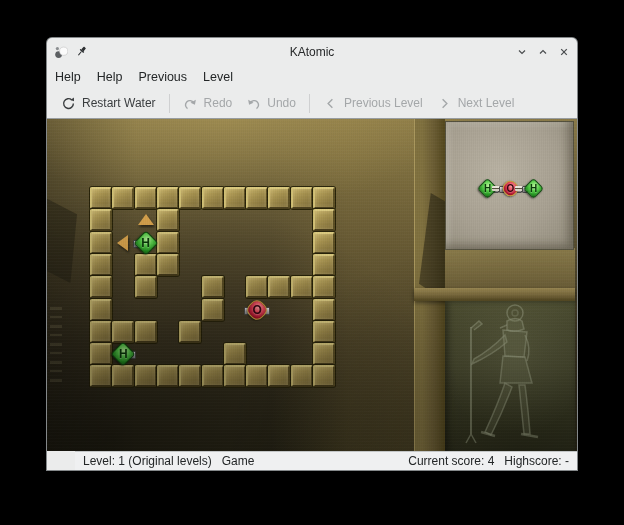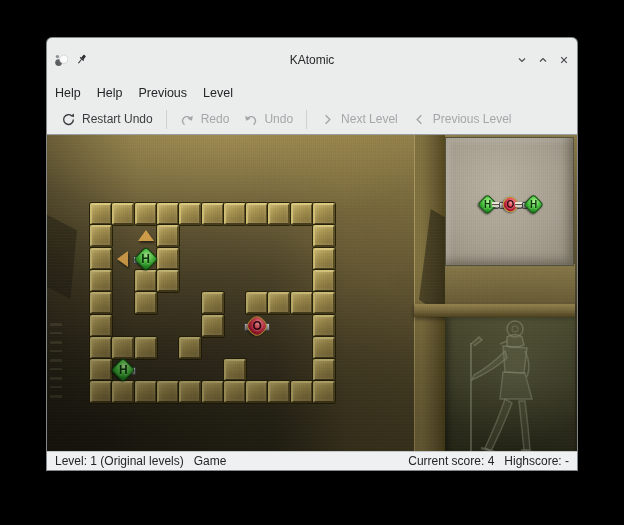--- a/index.html
+++ b/index.html
@@ -2,21 +2,21 @@
 <html><head>
 <meta charset="utf-8">
 <style>
   html,body{margin:0;padding:0;}
   body{width:624px;height:525px;background:#000;position:relative;overflow:hidden;
        font-family:"Liberation Sans","DejaVu Sans",sans-serif;}
   #window{position:absolute;left:47px;top:38px;width:530px;height:432px;background:#ebecec;
           border-radius:5px 5px 0 0;box-shadow:0 0 0 1px #84888a,0 4px 14px rgba(0,0,0,.6);
           display:flex;flex-direction:column;}
   
-  .titlebar{height:19px;display:flex;align-items:center;padding:12px 7px;position:relative;flex:0 0 auto;}
+  .titlebar{height:19px;display:flex;align-items:center;padding:4px 7px;position:relative;flex:0 0 auto;}
   .tb-icons{display:flex;gap:7px;align-items:center;z-index:2;}
   .win-title{position:absolute;left:0;right:0;text-align:center;font-size:12px;color:#27292a;}
   .win-controls{margin-left:auto;display:flex;gap:8px;align-items:center;z-index:2;color:#4a4d4f;}
   .win-btn{width:13px;height:13px;display:flex;align-items:center;justify-content:center;background:none;border:0;padding:0;color:inherit;}
   
   .menubar{height:23px;display:flex;align-items:center;font-size:12.5px;color:#232627;flex:0 0 auto;}
   .menu-item{padding:3px 8px;cursor:default;}
   
   .toolbar{height:30px;display:flex;align-items:center;padding:0 7px;font-size:12px;flex:0 0 auto;}
   .tb-btn{display:flex;align-items:center;gap:6px;padding:3px 7px;color:#3a3d3f;background:none;border:0;font:inherit;}
@@ -82,21 +82,21 @@
   .stub.left{left:-2px;} .stub.right{right:-2px;}
   .patom{width:19px;height:19px;} .patom .sym{font-size:10px;} .patom .stub{top:6.5px;height:5px;width:4px;}
   
   .arrow{position:absolute;width:0;height:0;filter:drop-shadow(1px 2px 1px rgba(0,0,0,.55));}
   .arrow-up{border-left:8px solid transparent;border-right:8px solid transparent;border-bottom:11px solid #dda74e;}
   .arrow-left{border-top:8px solid transparent;border-bottom:8px solid transparent;border-right:11px solid #dda74e;}
   
   .figure-svg{position:absolute;left:398px;top:182px;width:130px;height:160px;}
   
   .statusbar{height:18px;border-top:1px solid #c3c6c7;background:#eff0f1;display:flex;align-items:center;
-      font-size:12px;color:#232627;padding:0 8px;flex:0 0 auto;}
+      font-size:12px;color:#232627;padding:0 8px;flex:0 0 auto;margin-left:28px;}
   .sb-right{margin-left:auto;display:flex;}
   .sb-gap{margin-left:10px;}
 </style>
 </head>
 <body>
 
 <div id="window">
 
   <div class="titlebar">
     <div class="tb-icons">
@@ -146,21 +146,21 @@
     </div>
 
   <div class="toolbar" id="toolbar">
       <button class="tb-btn">
         <span class="tb-ic">
           <svg width="15" height="15" viewBox="0 0 16 16" fill="none" stroke="currentColor" stroke-width="1.5">
             <path d="M13.2 8a5.2 5.2 0 1 1-1.7-3.8"></path>
             <polygon points="13.7,1.5 13.9,5.5 10.1,4.2" fill="currentColor" stroke="none"></polygon>
           </svg>
         </span>
-        <span>Restart Undo</span>
+        <span>Restart Water</span>
       </button>
       <div class="tb-sep"></div>
       <button class="tb-btn disabled">
         <span class="tb-ic">
           <svg class="flip" width="15" height="15" viewBox="0 0 16 16">
             <polygon points="2.3,4.0 3.3,9.3 8,7.1" fill="currentColor"></polygon>
             <path d="M4.6 7.4 C6.2 4.7 9.7 4.1 11.8 6.1 c2.3 2.1 2 5.7 -0.6 7.3" fill="none" stroke="currentColor" stroke-width="1.5"></path>
           </svg>
         </span>
         <span>Redo</span>
@@ -171,32 +171,32 @@
             <polygon points="2.3,4.0 3.3,9.3 8,7.1" fill="currentColor"></polygon>
             <path d="M4.6 7.4 C6.2 4.7 9.7 4.1 11.8 6.1 c2.3 2.1 2 5.7 -0.6 7.3" fill="none" stroke="currentColor" stroke-width="1.5"></path>
           </svg>
         </span>
         <span>Undo</span>
       </button>
       <div class="tb-sep"></div>
       <button class="tb-btn disabled">
         <span class="tb-ic">
           <svg width="15" height="15" viewBox="0 0 16 16">
+            <polyline points="10,3.5 5.5,8 10,12.5" fill="none" stroke="currentColor" stroke-width="1.5"></polyline>
+          </svg>
+        </span>
+        <span>Previous Level</span>
+      </button>
+      <button class="tb-btn disabled">
+        <span class="tb-ic">
+          <svg width="15" height="15" viewBox="0 0 16 16">
             <polyline points="6,3.5 10.5,8 6,12.5" fill="none" stroke="currentColor" stroke-width="1.5"></polyline>
           </svg>
         </span>
         <span>Next Level</span>
-      </button>
-      <button class="tb-btn disabled">
-        <span class="tb-ic">
-          <svg width="15" height="15" viewBox="0 0 16 16">
-            <polyline points="10,3.5 5.5,8 10,12.5" fill="none" stroke="currentColor" stroke-width="1.5"></polyline>
-          </svg>
-        </span>
-        <span>Previous Level</span>
       </button>
     </div>
 
   <div class="gameview">
     <div class="niche"></div>
     <div class="wall-glyphs"></div>
     <div class="pillar"></div>
     <div class="slab"></div>
     <div class="upper-right-wall"></div>
     <div class="beam"></div>

